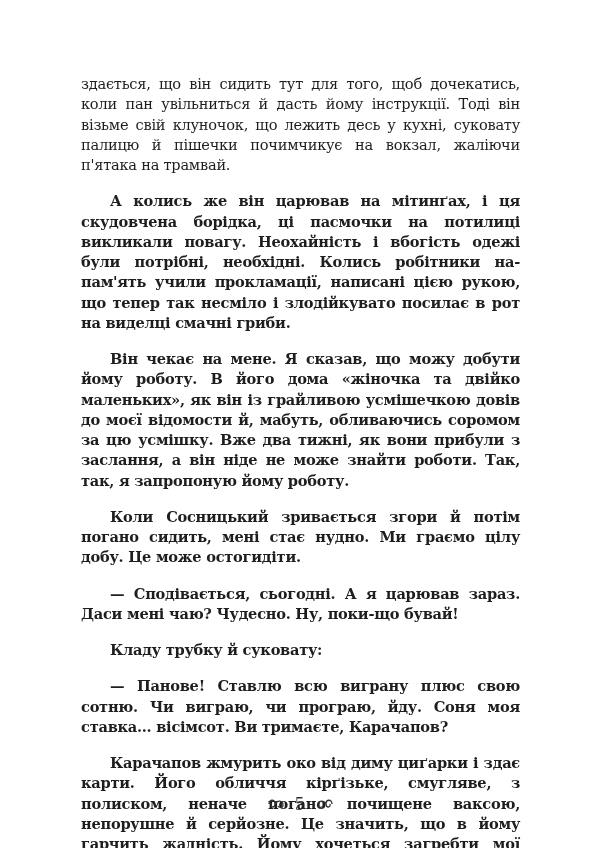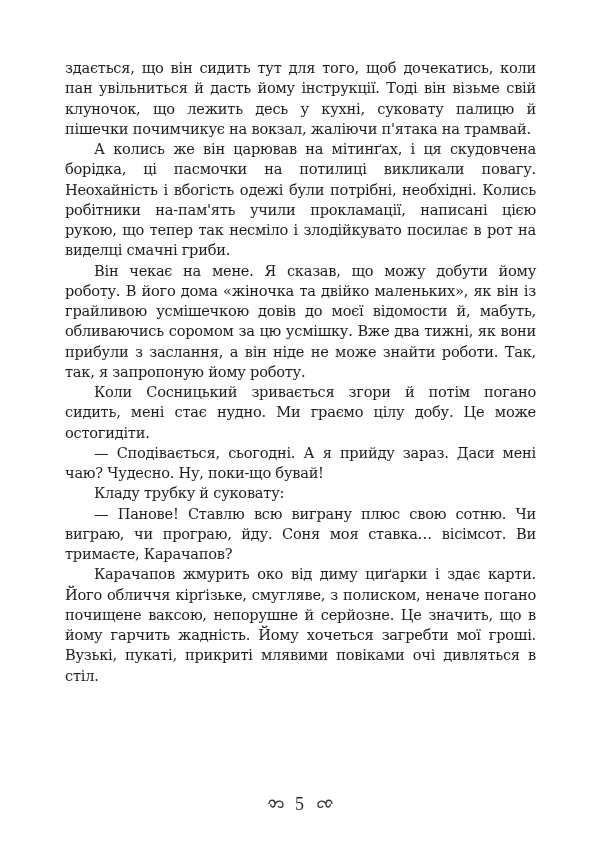--- a/index.html
+++ b/index.html
@@ -3,39 +3,39 @@
 <meta charset="utf-8">
 <style>
   html, body { margin: 0; padding: 0; background: #ffffff; }
   body { width: 600px; height: 848px; position: relative; overflow: hidden; }
   .page {
     position: absolute; left: 65px; top: 58px; width: 471px;
     font-family: "DejaVu Serif", "Liberation Serif", serif;
     font-size: 14.6px; line-height: 20.25px; color: #1e1e1e;
     text-align: justify; letter-spacing: -0.25px;
   }
-  .page p { margin: 0; text-indent: 0; }
-  .page p.indent { text-indent: 29px; }
+  .page p { margin: 16px; text-indent: 0; }
+  .page p.indent { text-indent: 29px; font-weight: bold; }
   .page p.cont { text-indent: 0; }
   .footer {
     position: absolute; left: 0; width: 600px; top: 794px;
     text-align: center; font-family: "Liberation Serif", serif;
     font-size: 18px; color: #2a2a2a;
   }
   .footer .orn { font-size: 14px; margin: 0 8px; color: #333; }
 </style>
 </head>
 <body>
 
 <div class="page">
   <p class="cont">здається, що він сидить тут для того, щоб дочекатись, коли пан увільниться й дасть йому інструкції. Тоді він візьме свій клуночок, що лежить десь у кухні, суковату палицю й пішечки почимчикує на вокзал, жаліючи п'ятака на трамвай.</p>
   <p class="indent">А колись же він царював на мітинґах, і ця скудовчена борідка, ці пасмочки на потилиці викликали повагу. Неохайність і вбогість одежі були потрібні, необхідні. Колись робітники на-пам'ять учили прокламації, написані цією рукою, що тепер так несміло і злодійкувато посилає в рот на виделці смачні гриби.</p>
   <p class="indent">Він чекає на мене. Я сказав, що можу добути йому роботу. В його дома «жіночка та двійко маленьких», як він із грайливою усмішечкою довів до моєї відомости й, мабуть, обливаючись соромом за цю усмішку. Вже два тижні, як вони прибули з заслання, а він ніде не може знайти роботи. Так, так, я запропоную йому роботу.</p>
   <p class="indent">Коли Сосницький зривається згори й потім погано сидить, мені стає нудно. Ми граємо цілу добу. Це може остогидіти.</p>
-  <p class="indent">— Сподівається, сьогодні. А я прийду зараз. Даси мені чаю? Чудесно. Ну, поки-що бувай!</p>
+  <p class="indent">— Сподівається, сьогодні. А я царював зараз. Даси мені чаю? Чудесно. Ну, поки-що бувай!</p>
   <p class="indent">Кладу трубку й суковату:</p>
   <p class="indent">— Панове! Ставлю всю виграну плюс свою сотню. Чи виграю, чи програю, йду. Соня моя ставка… вісімсот. Ви тримаєте, Карачапов?</p>
   <p class="indent">Карачапов жмурить око від диму циґарки і здає карти. Його обличчя кірґізьке, смугляве, з полиском, неначе погано почищене ваксою, непорушне й серйозне. Це значить, що в йому гарчить жадність. Йому хочеться загребти мої гроші. Вузькі, пукаті, прикриті млявими повіками очі дивляться в стіл.</p>
 </div>
 
 <div class="footer">
   <span class="orn">
     <svg width="16" height="12" viewBox="0 0 16 12">
         <path d="M1 6 C1 1,7 1,7 6 C7 10,2 10,3 6 M7 6 C9 2,15 2,15 7 C15 10,11 10,10 8" fill="none" stroke="#333" stroke-width="1.3"></path>
       </svg>

